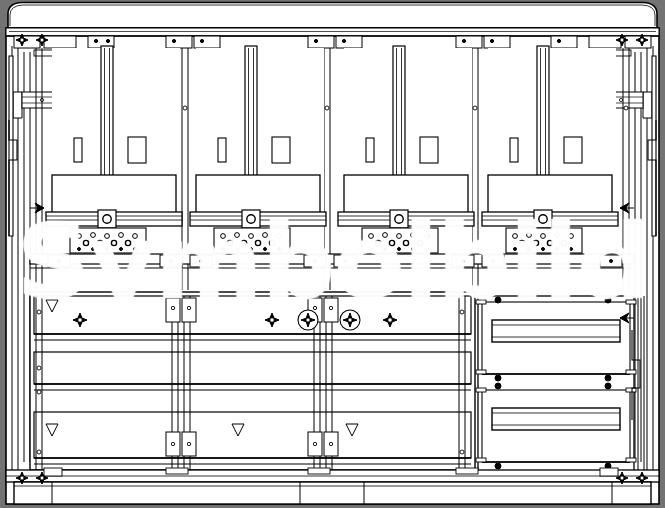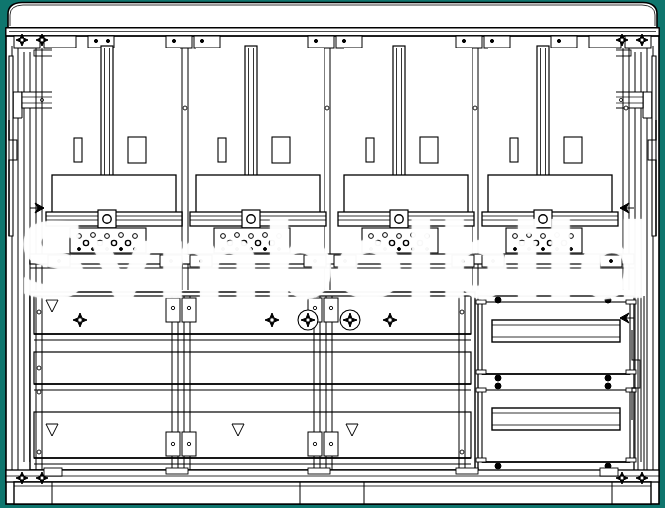--- a/index.html
+++ b/index.html
@@ -1,20 +1,20 @@
 <!DOCTYPE html>
 <html><head>
 <meta charset="utf-8">
 <style>
   html,body{margin:0;padding:0;background:#ffffff;}
   body{font-family:"Liberation Sans",sans-serif;}
   #stage{
     position:relative;
     width:665px;height:508px;
-    background:#0f766e;
+    background:#737373;
     overflow:hidden;
   }
   #stage svg{display:block;position:absolute;left:0;top:0;}
   .wm{
     position:absolute;
     left:0;top:0;width:665px;height:508px;
     display:flex;align-items:center;justify-content:center;
     pointer-events:none;
   }
   .wm span{

